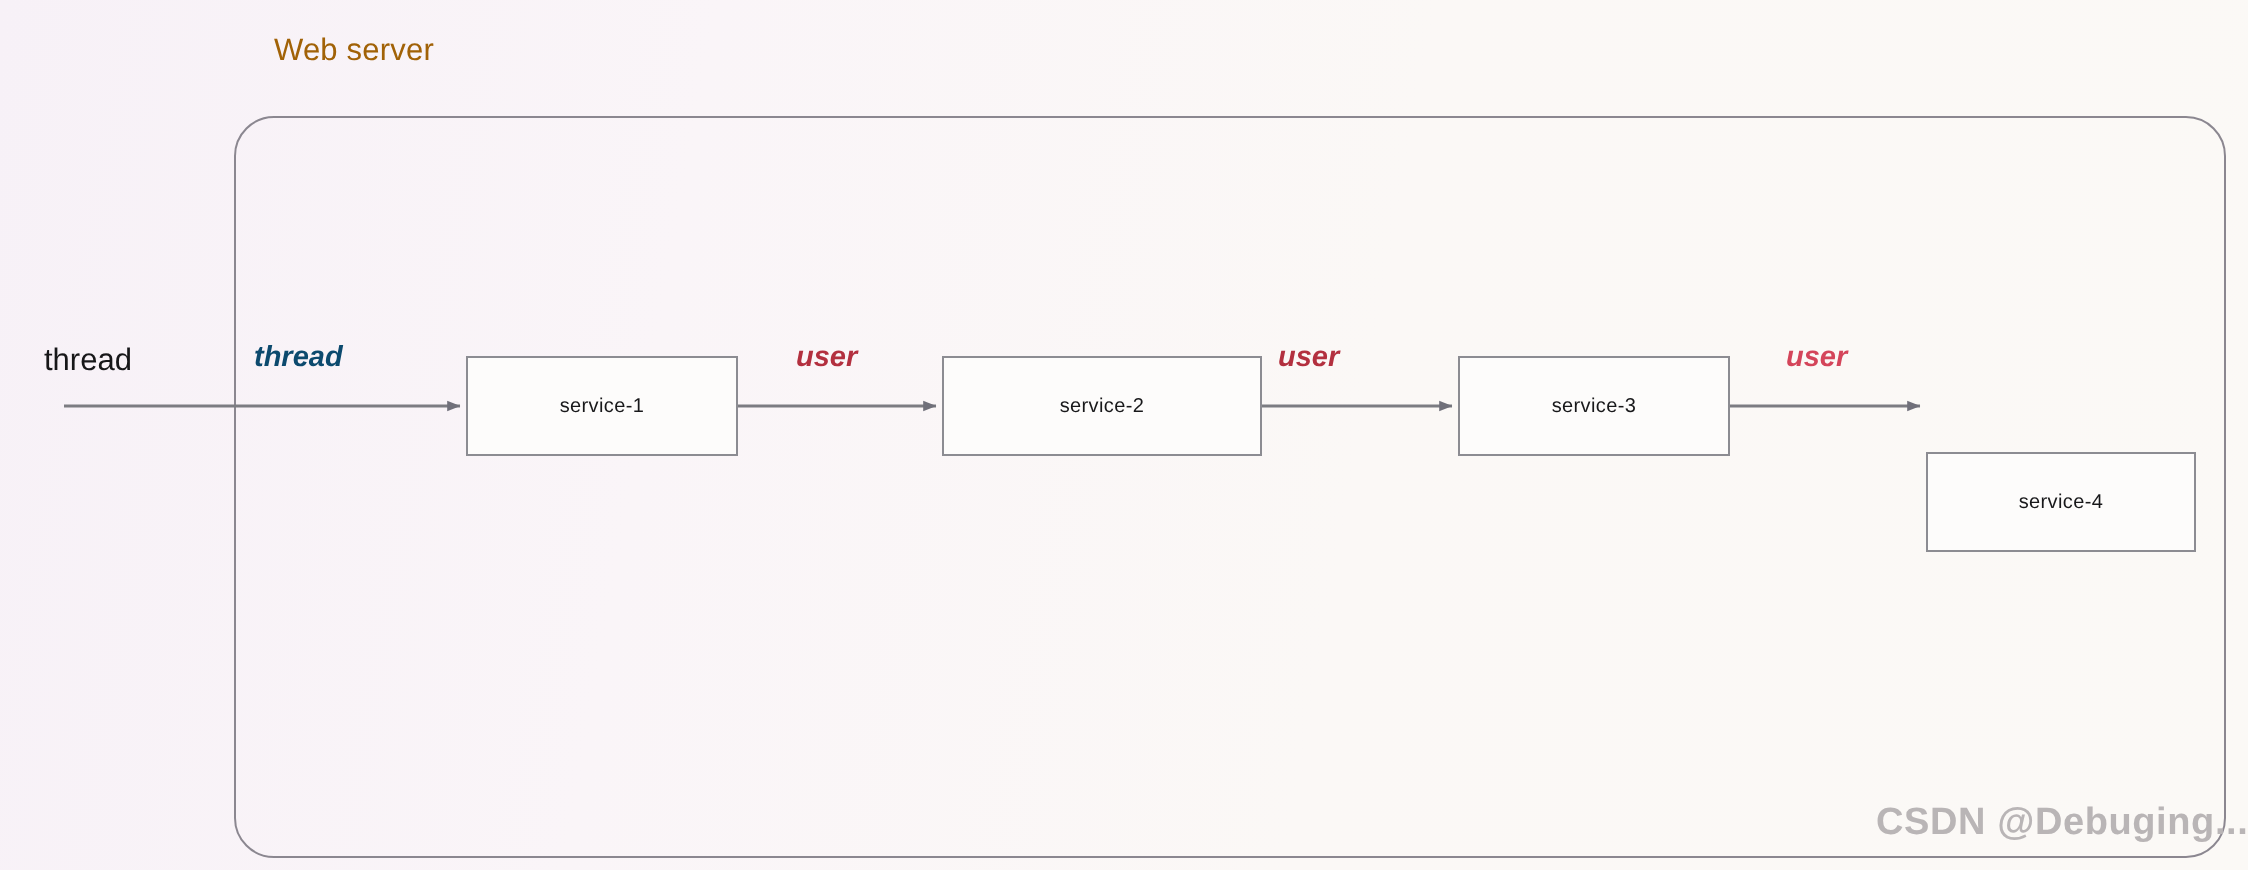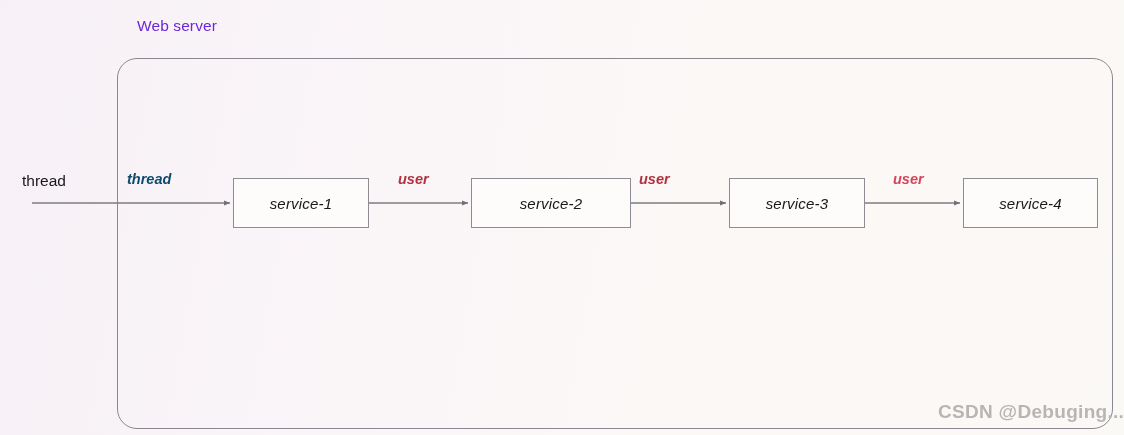--- a/index.html
+++ b/index.html
@@ -18,21 +18,21 @@
     width: 1124px;
     height: 435px;
   }
   .abs { position: absolute; }
 
   
   #ws-title {
     left: 137px;
     top: 17px;
     font-size: 15.5px;
-    color: #6d28d9;
+    color: #a16207;
     letter-spacing: 0.1px;
     white-space: nowrap;
   }
 
   
   #ws-box {
     left: 117px;
     top: 58px;
     width: 996px;
     height: 371px;
@@ -56,30 +56,29 @@
     top: 178px;
     height: 50px;
     border: 1.5px solid #8c8c92;
     background: #fdfcfb;
     box-sizing: border-box;
     display: flex;
     align-items: center;
     justify-content: center;
   }
   .svc-label {
-    font-size: 15px;
+    font-size: 10px;
     color: #18181a;
     white-space: nowrap;
     letter-spacing: 0.2px;
-    font-style: italic;
   }
   #svc-1 { left: 233px; width: 136px; }
   #svc-2 { left: 471px; width: 160px; }
   #svc-3 { left: 729px; width: 136px; }
-  #svc-4 { left: 963px; width: 135px; }
+  #svc-4 { left: 963px; width: 135px; margin-top: 48px; }
 
   
   .edge-label {
     top: 171px;
     font-size: 14.5px;
     font-style: italic;
     font-weight: 700;
     white-space: nowrap;
   }
   #lbl-thread { left: 127px; color: #0c4a6e; }

